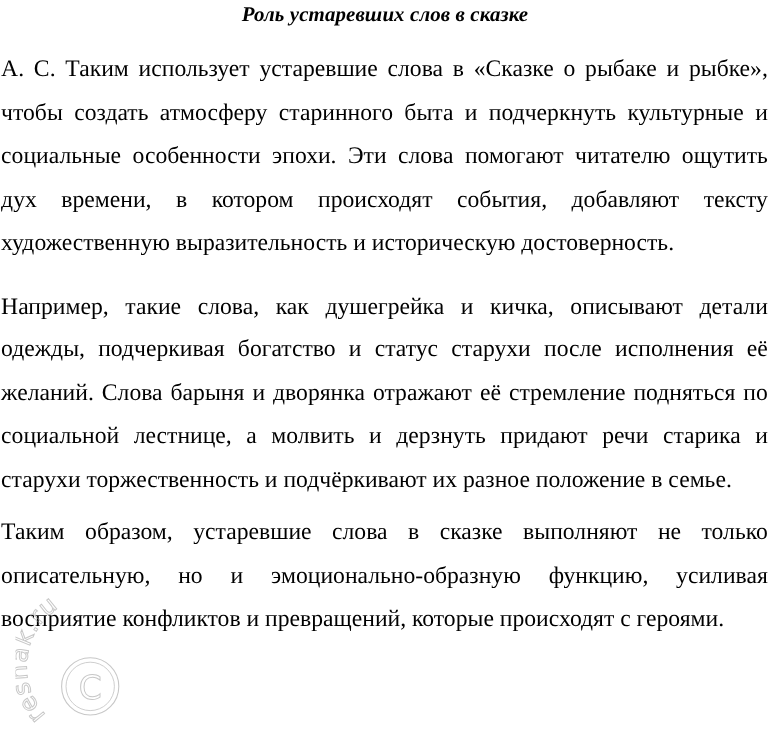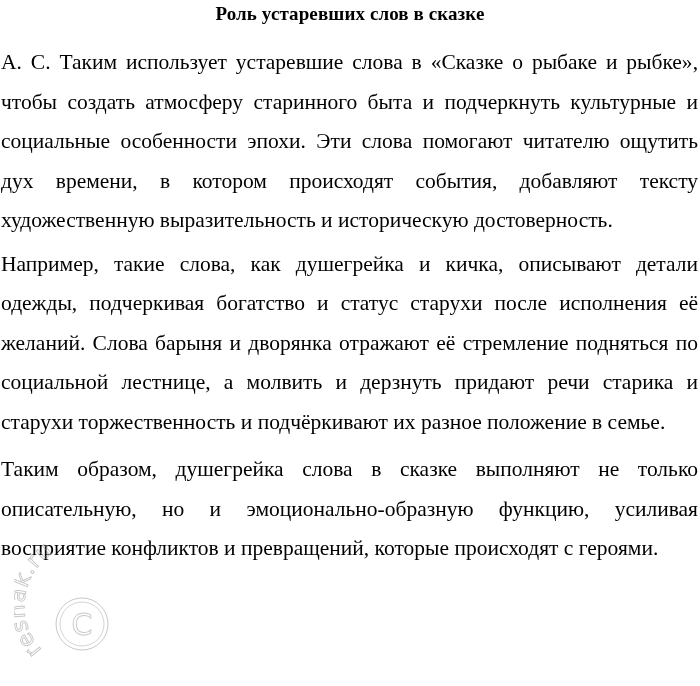--- a/index.html
+++ b/index.html
@@ -22,31 +22,32 @@
       width: 700px;
     }
     .title {
       font-weight: bold;
       font-size: 19px;
       text-align: center;
       margin: 0;
       padding-top: 2px;
       line-height: 24px;
       letter-spacing: 0.1px;
+      font-style: italic;
     }
     .para {
       margin: 0;
       padding: 0 2px 0 1px;
       font-size: 21.5px;
       line-height: 39.5px;
       text-align: justify;
       text-align-last: left;
     }
     .p1 { margin-top: 17px; }
-    .p2 { margin-top: 4px; }
+    .p2 { margin-top: 18px; }
     .p3 { margin-top: 8px; }
     b { font-weight: normal; }
     .watermark {
       position: absolute;
       left: 14px;
       top: 532px;
       width: 160px;
       height: 160px;
       pointer-events: none;
       opacity: 0.55;
@@ -55,21 +56,21 @@
 </head>
 <body>
 
 <div class="page">
   <h1 class="title">Роль устаревших слов в сказке</h1>
 
   <p class="para p1"><span>А. С. Таким использует устаревшие слова в </span><b>«Сказке о рыбаке и рыбке»</b><span>, чтобы создать атмосферу старинного быта и подчеркнуть культурные и социальные особенности эпохи. Эти слова помогают читателю ощутить дух времени, в котором происходят события, добавляют тексту художественную выразительность и историческую достоверность.</span></p>
 
   <p class="para p2"><span>Например, такие слова, как </span><b>душегрейка</b><span> и </span><b>кичка</b><span>, описывают детали одежды, подчеркивая богатство и статус старухи после исполнения её желаний. Слова </span><b>барыня</b><span> и </span><b>дворянка</b><span> отражают её стремление подняться по социальной лестнице, а </span><b>молвить</b><span> и </span><b>дерзнуть</b><span> придают речи старика и старухи торжественность и подчёркивают их разное положение в семье.</span></p>
 
-  <p class="para p3"><span>Таким образом, душегрейка слова в сказке выполняют не только </span><b>описательную</b><span>, но и </span><b>эмоционально-образную</b><span> функцию, усиливая восприятие конфликтов и превращений, которые происходят с героями.</span></p>
+  <p class="para p3"><span>Таким образом, устаревшие слова в сказке выполняют не только </span><b>описательную</b><span>, но и </span><b>эмоционально-образную</b><span> функцию, усиливая восприятие конфликтов и превращений, которые происходят с героями.</span></p>
 </div>
 
 <div class="watermark">
   <svg width="160" height="160" viewBox="0 0 160 160">
     <defs>
       <path id="wm-arc" d="M 28 118 A 62 62 0 0 1 120 30" fill="none"></path>
     </defs>
     <text font-family="DejaVu Sans, sans-serif" font-size="22" fill="none" stroke="#9a9a9a" stroke-width="0.9" letter-spacing="1">
       <textPath href="#wm-arc">reshak.ru</textPath>
     </text>

